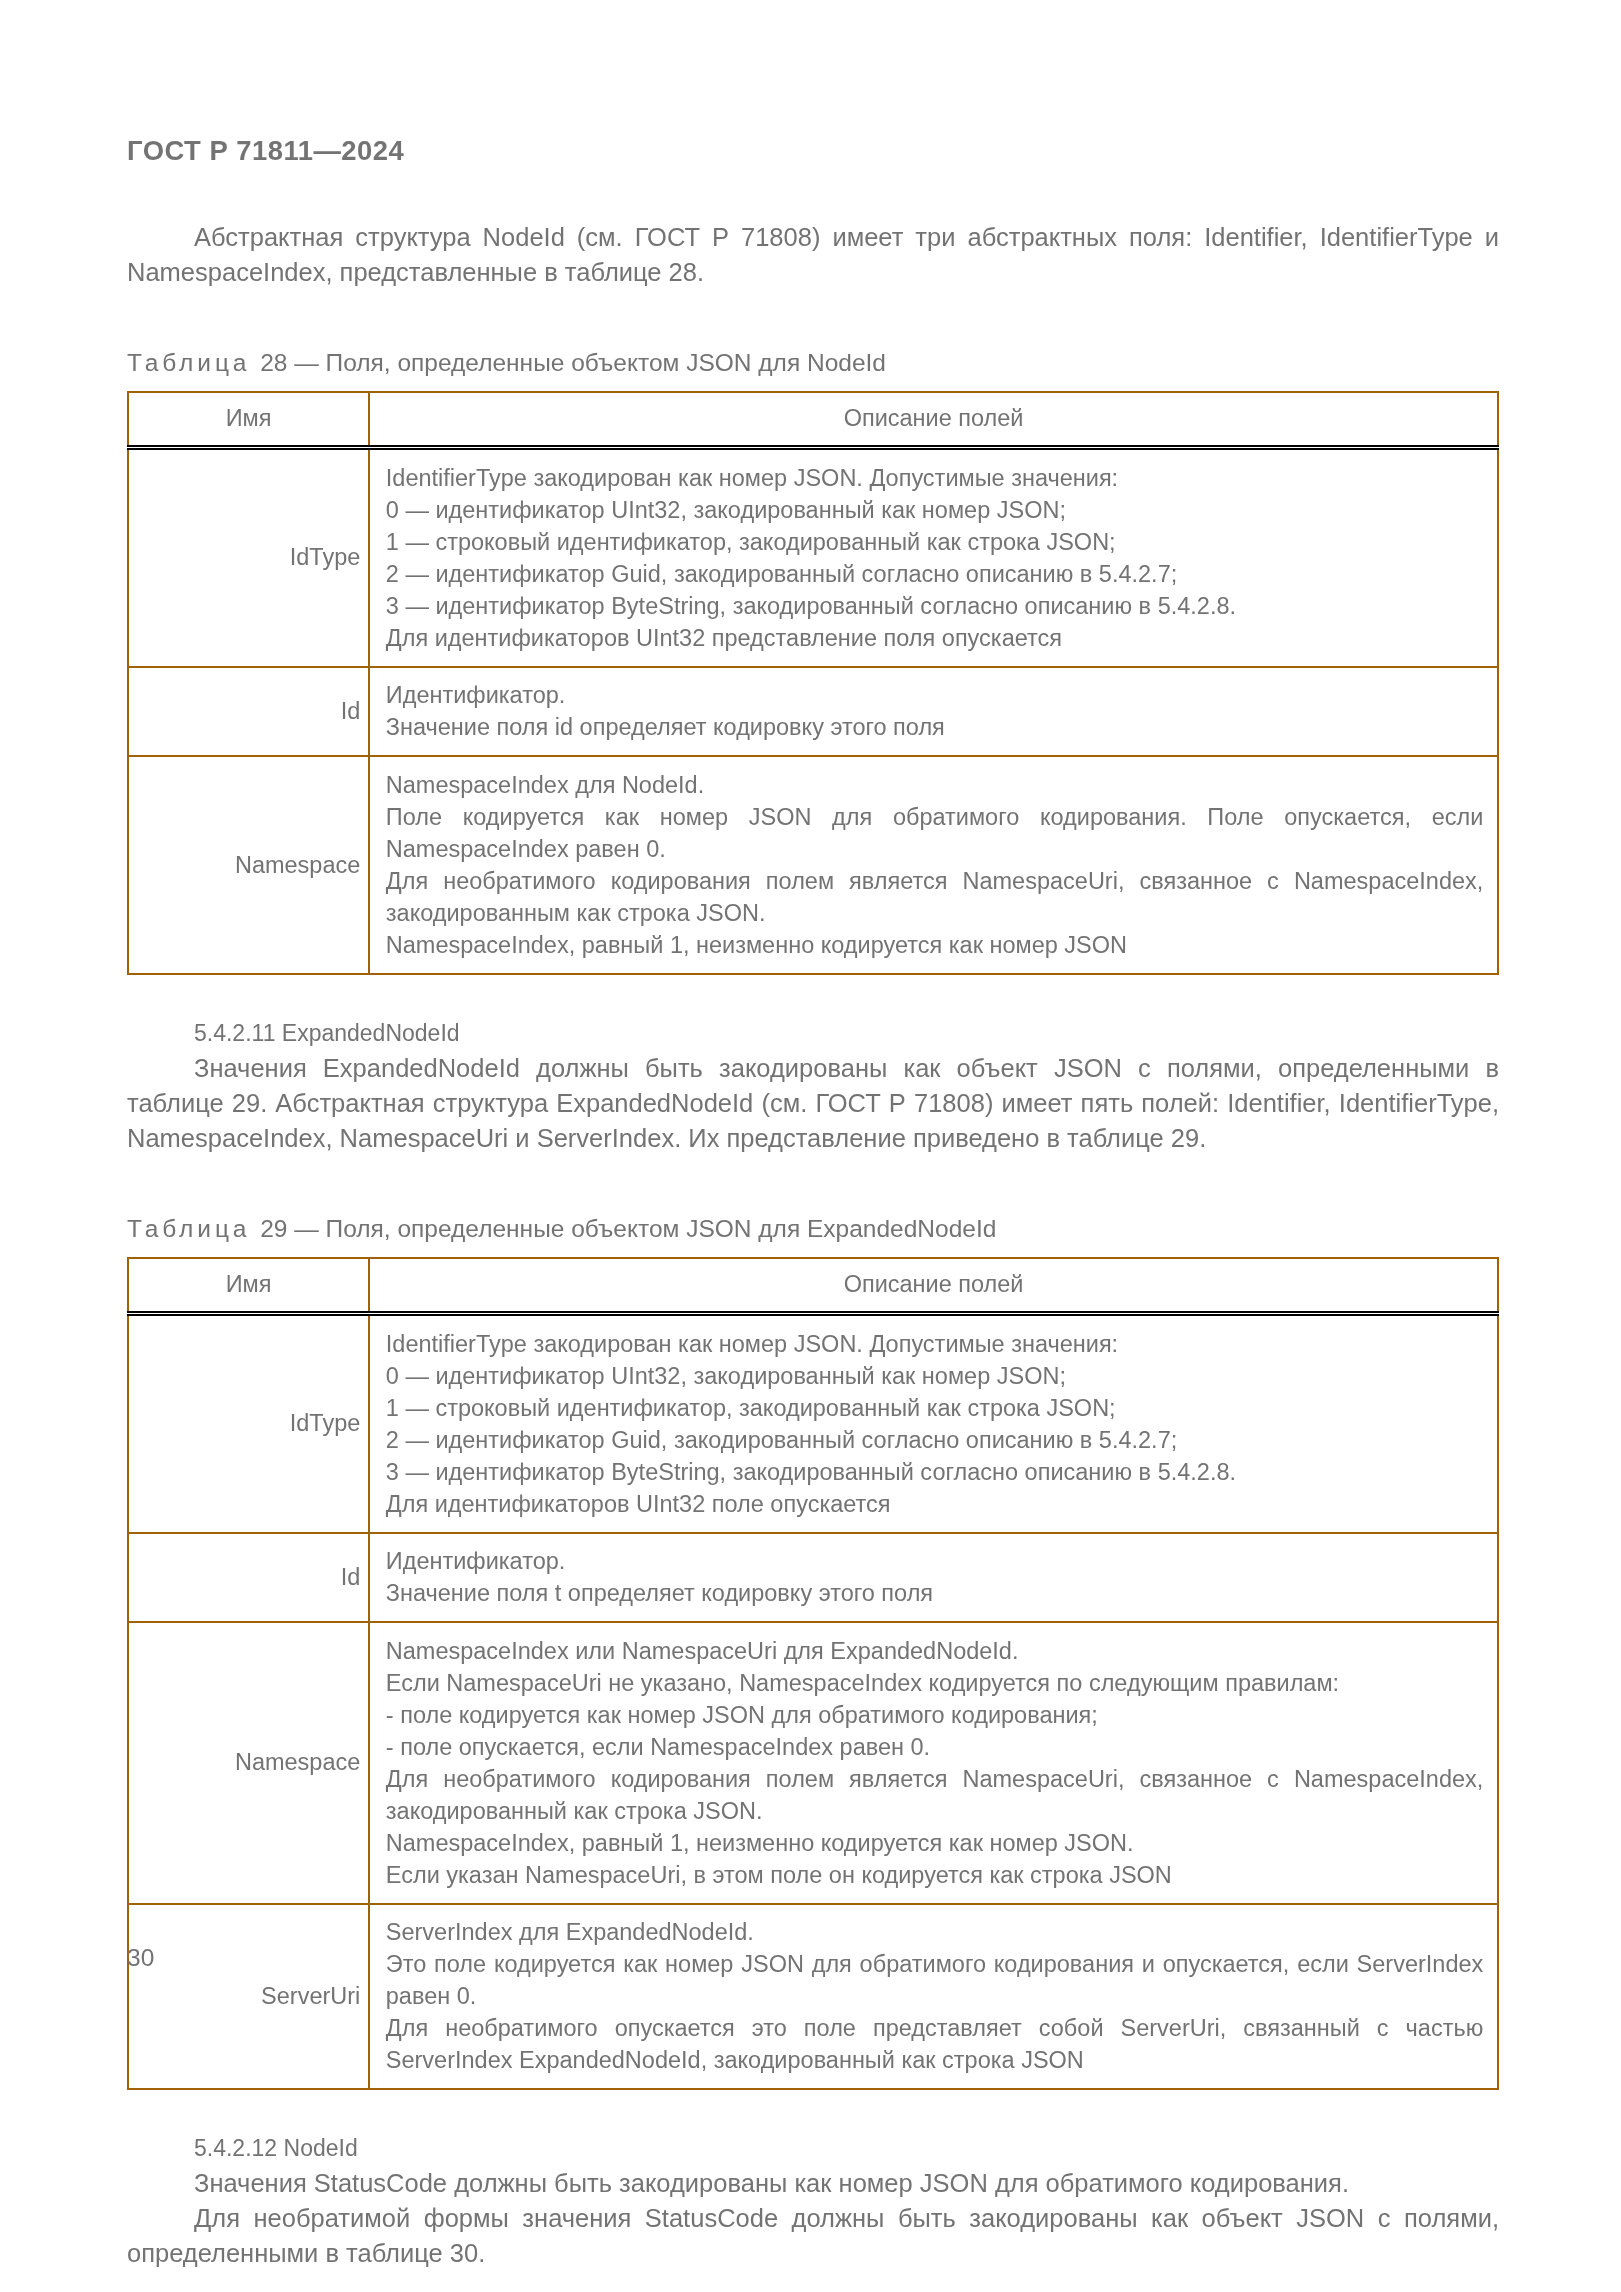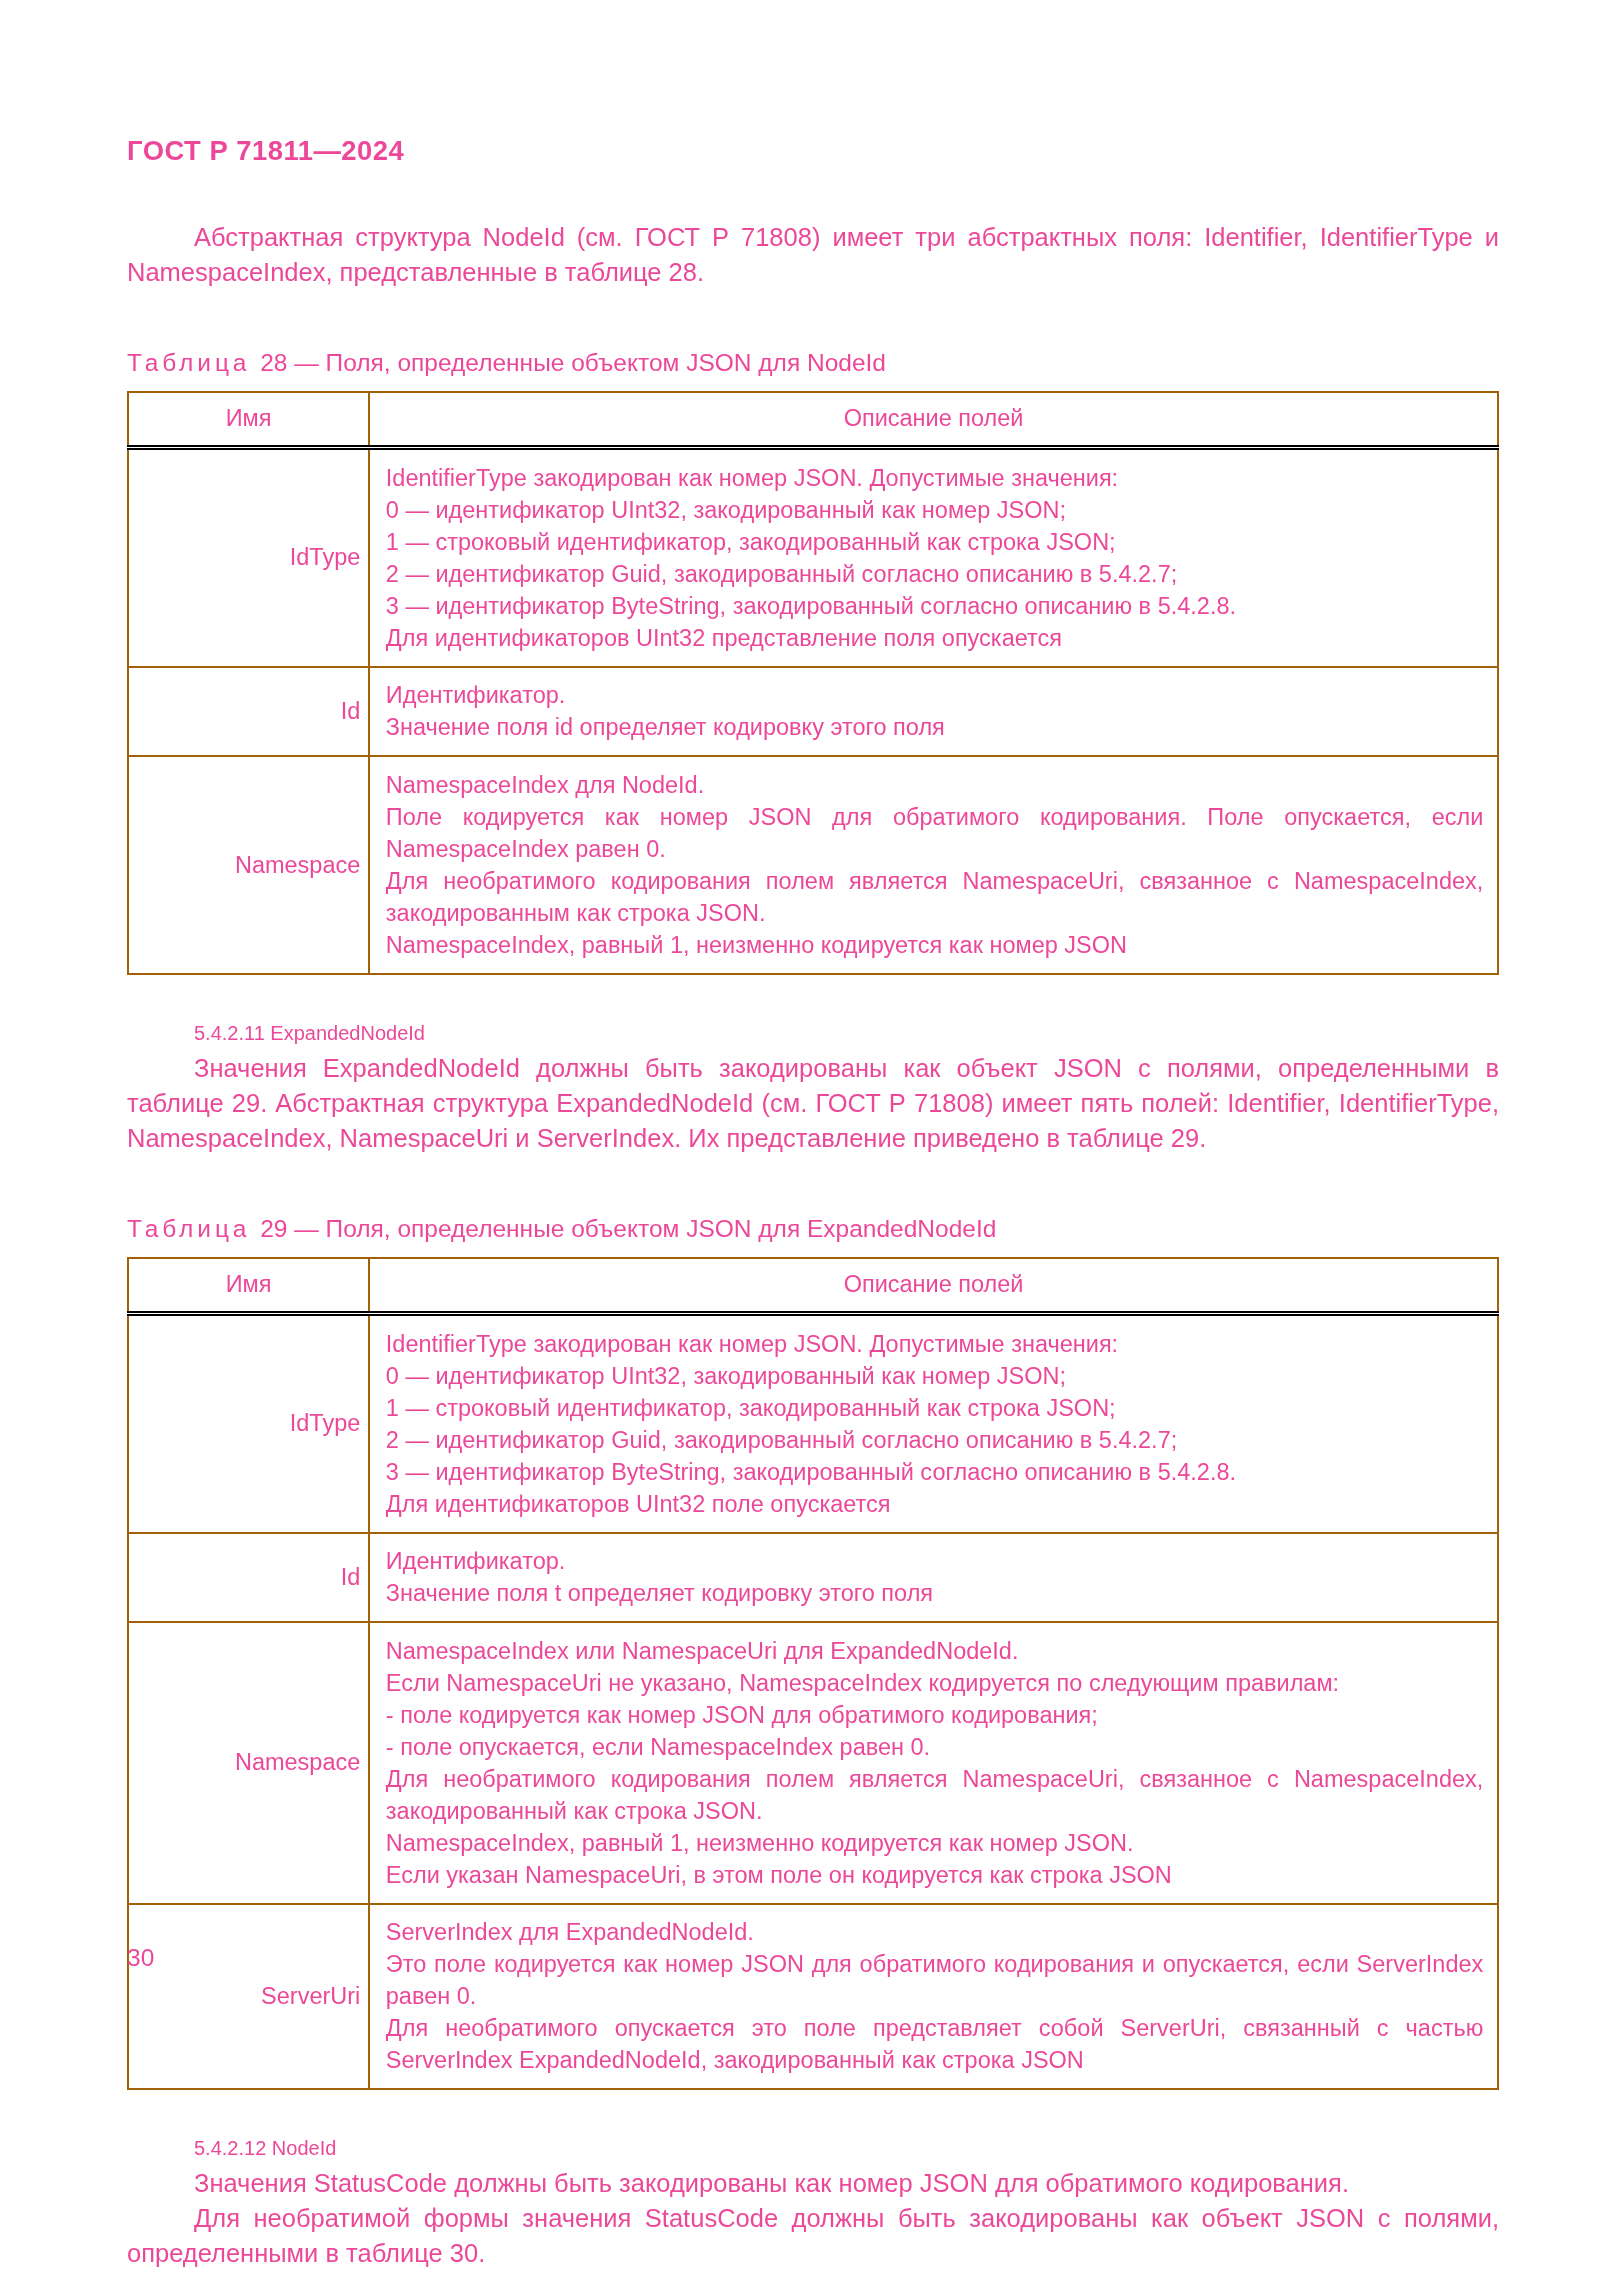--- a/index.html
+++ b/index.html
@@ -8,21 +8,21 @@
     background: #ffffff;
   }
   .page {
     position: relative;
     width: 1621px;
     height: 2293px;
     background: #ffffff;
     box-sizing: border-box;
     padding: 135px 122px 0 127px;
     font-family: "Liberation Sans", "DejaVu Sans", sans-serif;
-    color: #ec4899;
+    color: #737373;
     overflow: hidden;
   }
   .doc-header {
     font-size: 27.4px;
     font-weight: bold;
     letter-spacing: 0.5px;
   }
   .para {
     font-size: 25.5px;
     line-height: 35px;
@@ -62,21 +62,21 @@
   td.name-cell {
     text-align: right;
     padding: 9.8px 7.8px;
   }
   td.desc-cell {
     padding: 11.8px 13.7px 11.8px 15.7px;
     line-height: 32px;
   }
   .desc-line { text-align: justify; }
   .section-heading {
-    font-size: 20px;
+    font-size: 23px;
     line-height: 35px;
     margin: 41px 0 0 0;
     padding-left: 67px;
   }
   .section-block p { margin: 0; }
   .page-number {
     position: absolute;
     left: 127px;
     top: 1944px;
     font-size: 24.5px;

